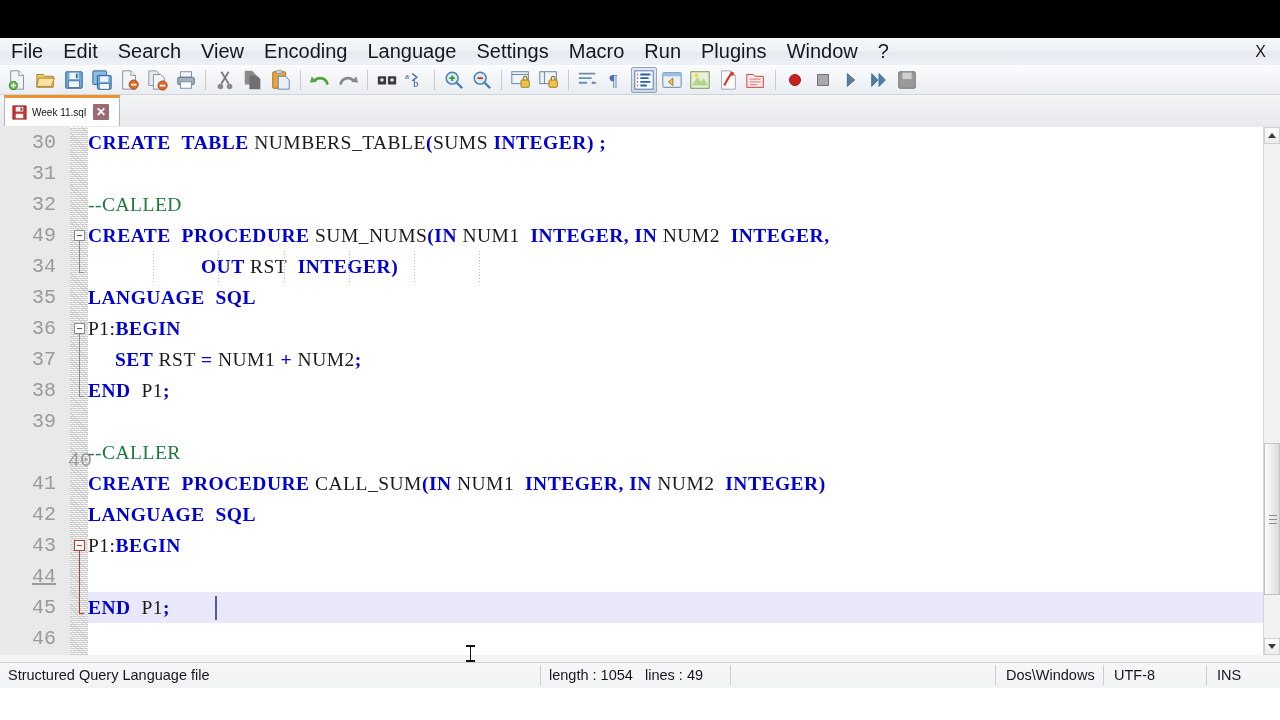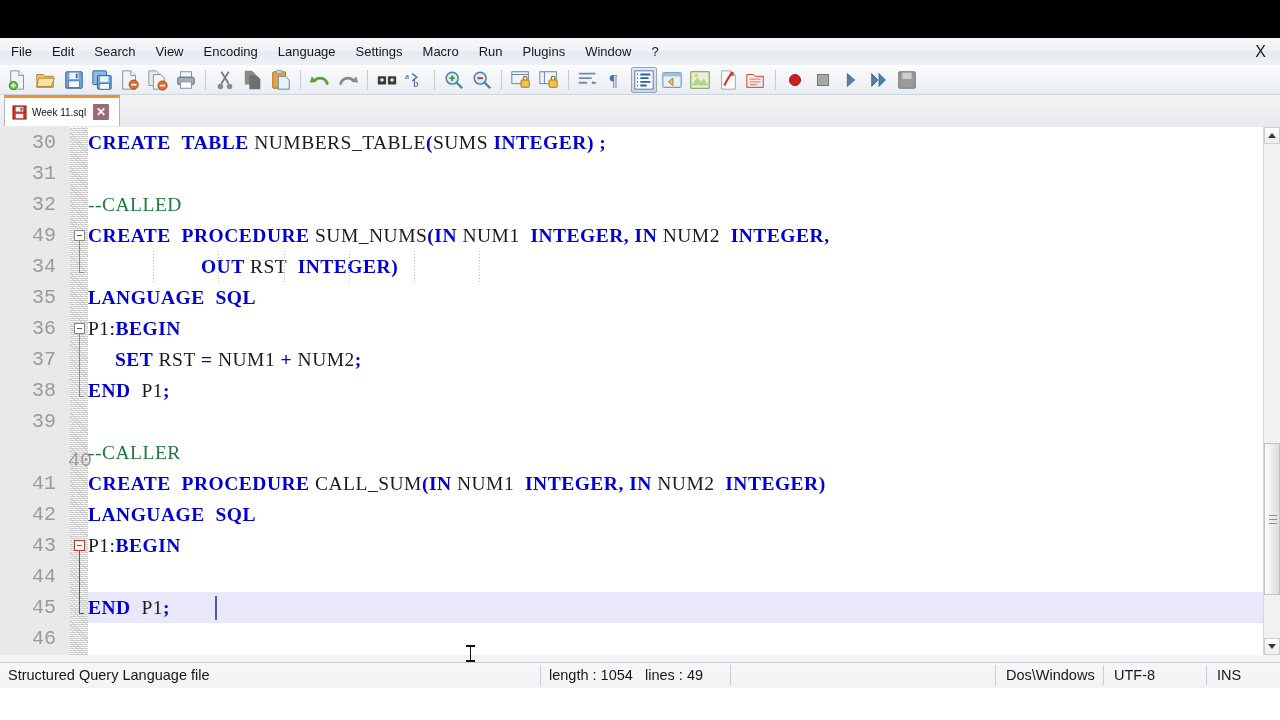--- a/index.html
+++ b/index.html
@@ -14,21 +14,21 @@
   .top-band{position:absolute;left:0;top:0;width:1280px;height:38px;background:#000000;}
 
   
   .menubar{
     position:absolute;left:0;top:38px;width:1280px;height:27px;
     background:linear-gradient(to bottom,#f6f7f9 0%,#eef1f5 48%,#e6eaf0 52%,#eef1f6 100%);
     border-bottom:1px solid #d7dce3;
     display:flex;align-items:center;
   }
   .menu-item{
-    font-size:13px;color:#14181d;padding:3px 9px;margin-left:2px;
+    font-size:20px;color:#14181d;padding:3px 9px;margin-left:2px;
     white-space:nowrap;cursor:default;text-align:right;
   }
   .menu-spacer{flex:1;}
   .win-close{
     font-size:16px;color:#1a1a1a;padding:0 14px 0 10px;font-weight:400;cursor:default;
   }
 
   
   .toolbar{
     position:absolute;left:0;top:65px;width:1280px;height:30px;
@@ -471,21 +471,21 @@
         <div class="row" style="top: 341px;"></div>
         <div class="ln" style="top: 341px;">41</div>
         <div class="code" style="top: 341px;"><span class="kw">CREATE</span><span class="id">  </span><span class="kw">PROCEDURE</span><span class="id"> CALL_SUM</span><span class="op">(</span><span class="kw">IN</span><span class="id"> NUM1  </span><span class="kw">INTEGER</span><span class="op">,</span><span class="id"> </span><span class="kw">IN</span><span class="id"> NUM2  </span><span class="kw">INTEGER</span><span class="op">)</span></div>
         <div class="row" style="top: 372px;"></div>
         <div class="ln" style="top: 372px;">42</div>
         <div class="code" style="top: 372px;"><span class="kw">LANGUAGE</span><span class="id">  </span><span class="kw">SQL</span></div>
         <div class="row" style="top: 403px;"></div>
         <div class="ln" style="top: 403px;">43</div>
         <div class="code" style="top: 403px;"><span class="id">P1</span><span class="id">:</span><span class="kw">BEGIN</span></div>
         <div class="row" style="top: 434px;"></div>
-        <div class="ln" style="top: 434px;">44</div>
+        <div class="ln" style="top: 434px; text-decoration: underline;">44</div>
         <div class="code" style="top: 434px;"></div>
         <div class="row current" style="top: 465px; left: 88px; right: 0px;"></div>
         <div class="ln" style="top: 465px;">45</div>
         <div class="code" style="top: 465px;"><span class="kw">END</span><span class="id">  P1</span><span class="op">;</span></div>
         <div class="row" style="top: 496px;"></div>
         <div class="ln" style="top: 496px;">46</div>
         <div class="code" style="top: 496px;"></div>
         <div class="iguide" style="left: 153.2px; top: 124px; height: 31px;"></div>
         <div class="iguide" style="left: 218.4px; top: 124px; height: 31px;"></div>
         <div class="iguide" style="left: 283.6px; top: 124px; height: 31px;"></div>

